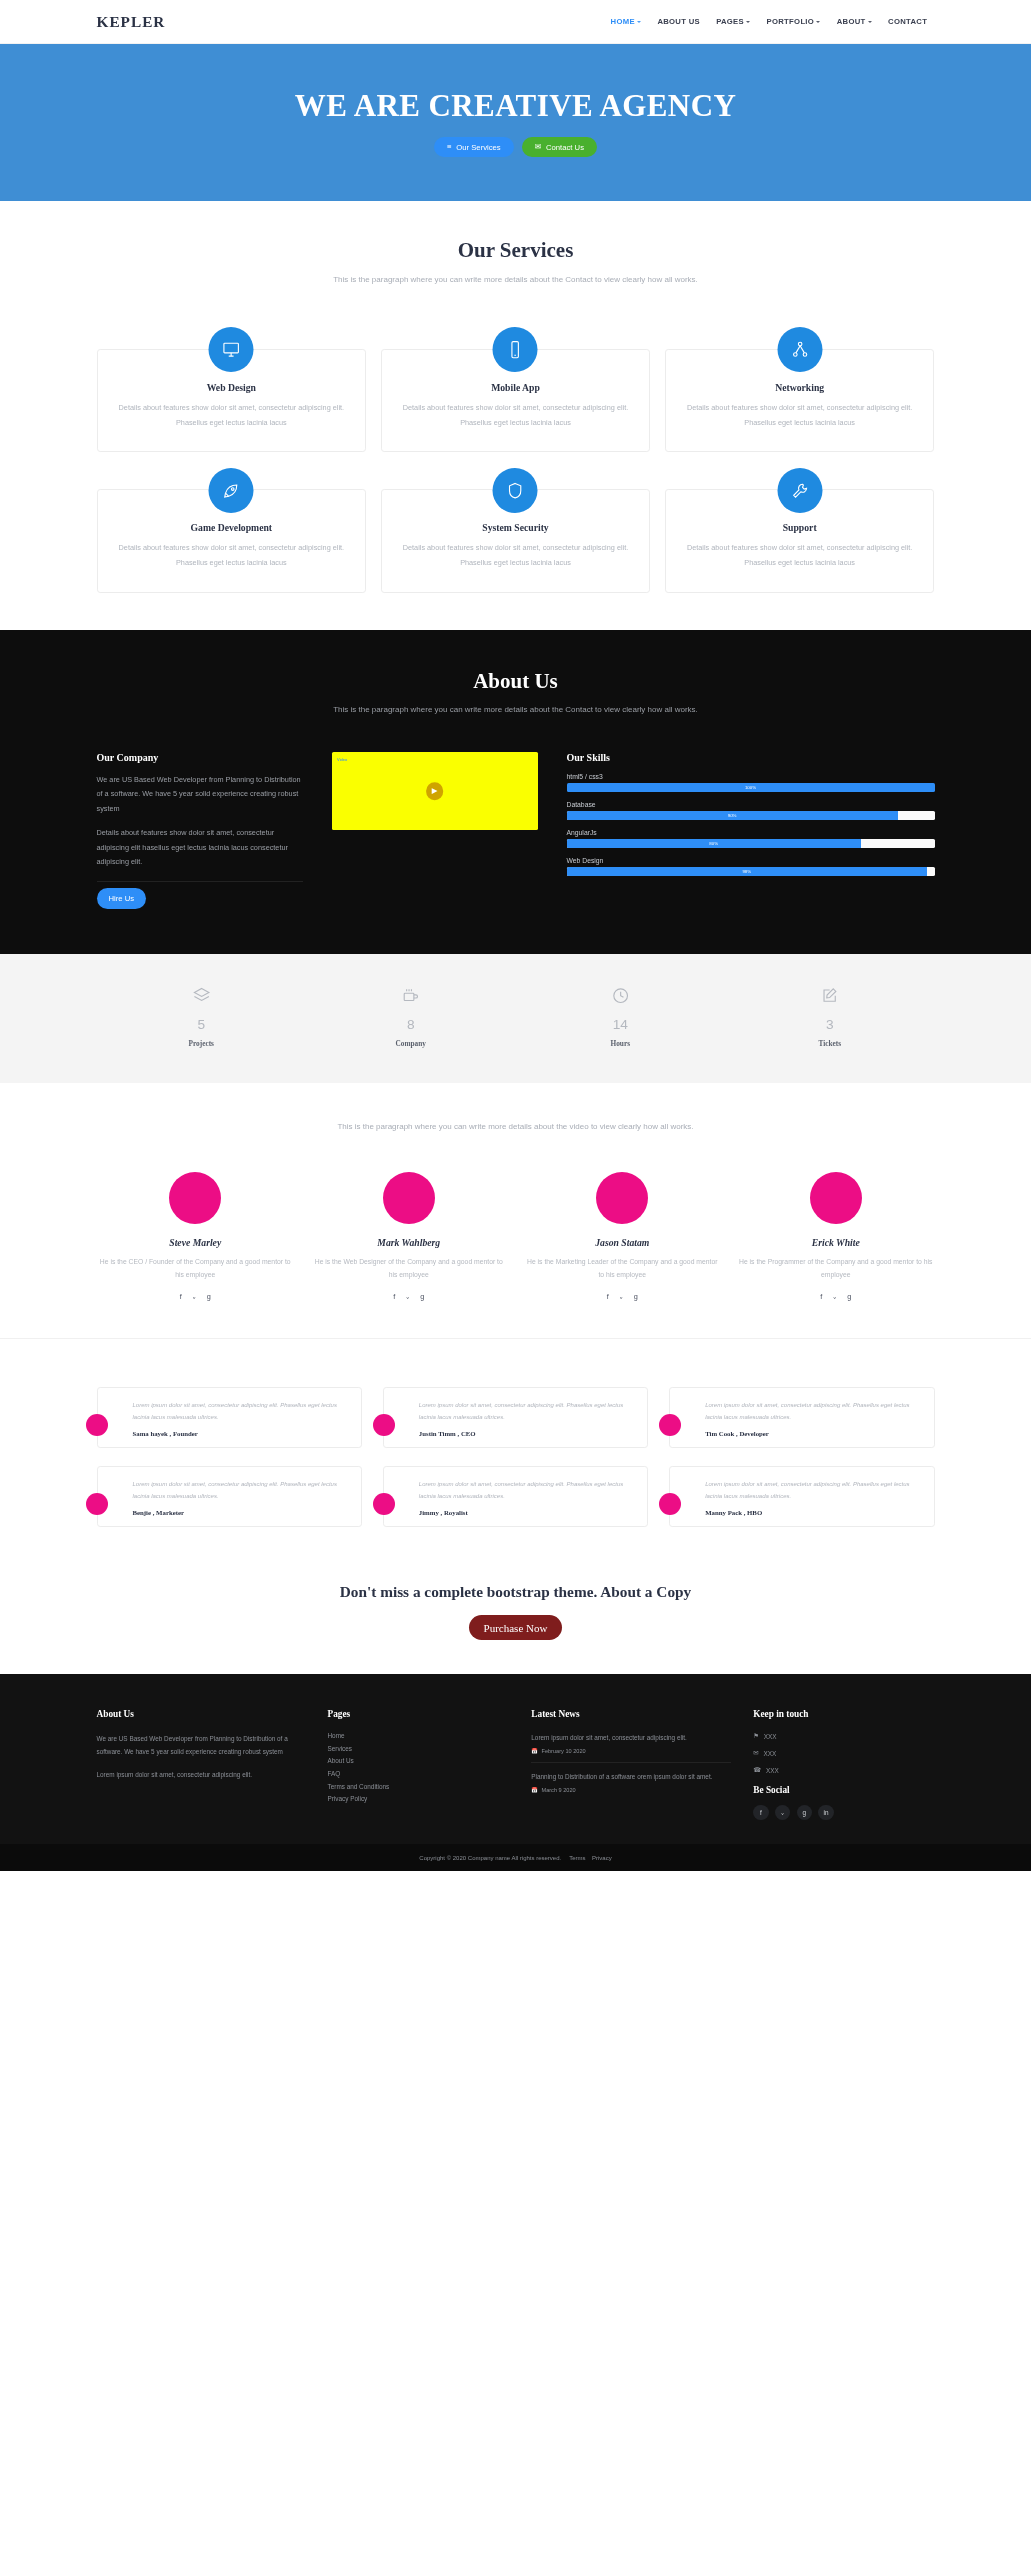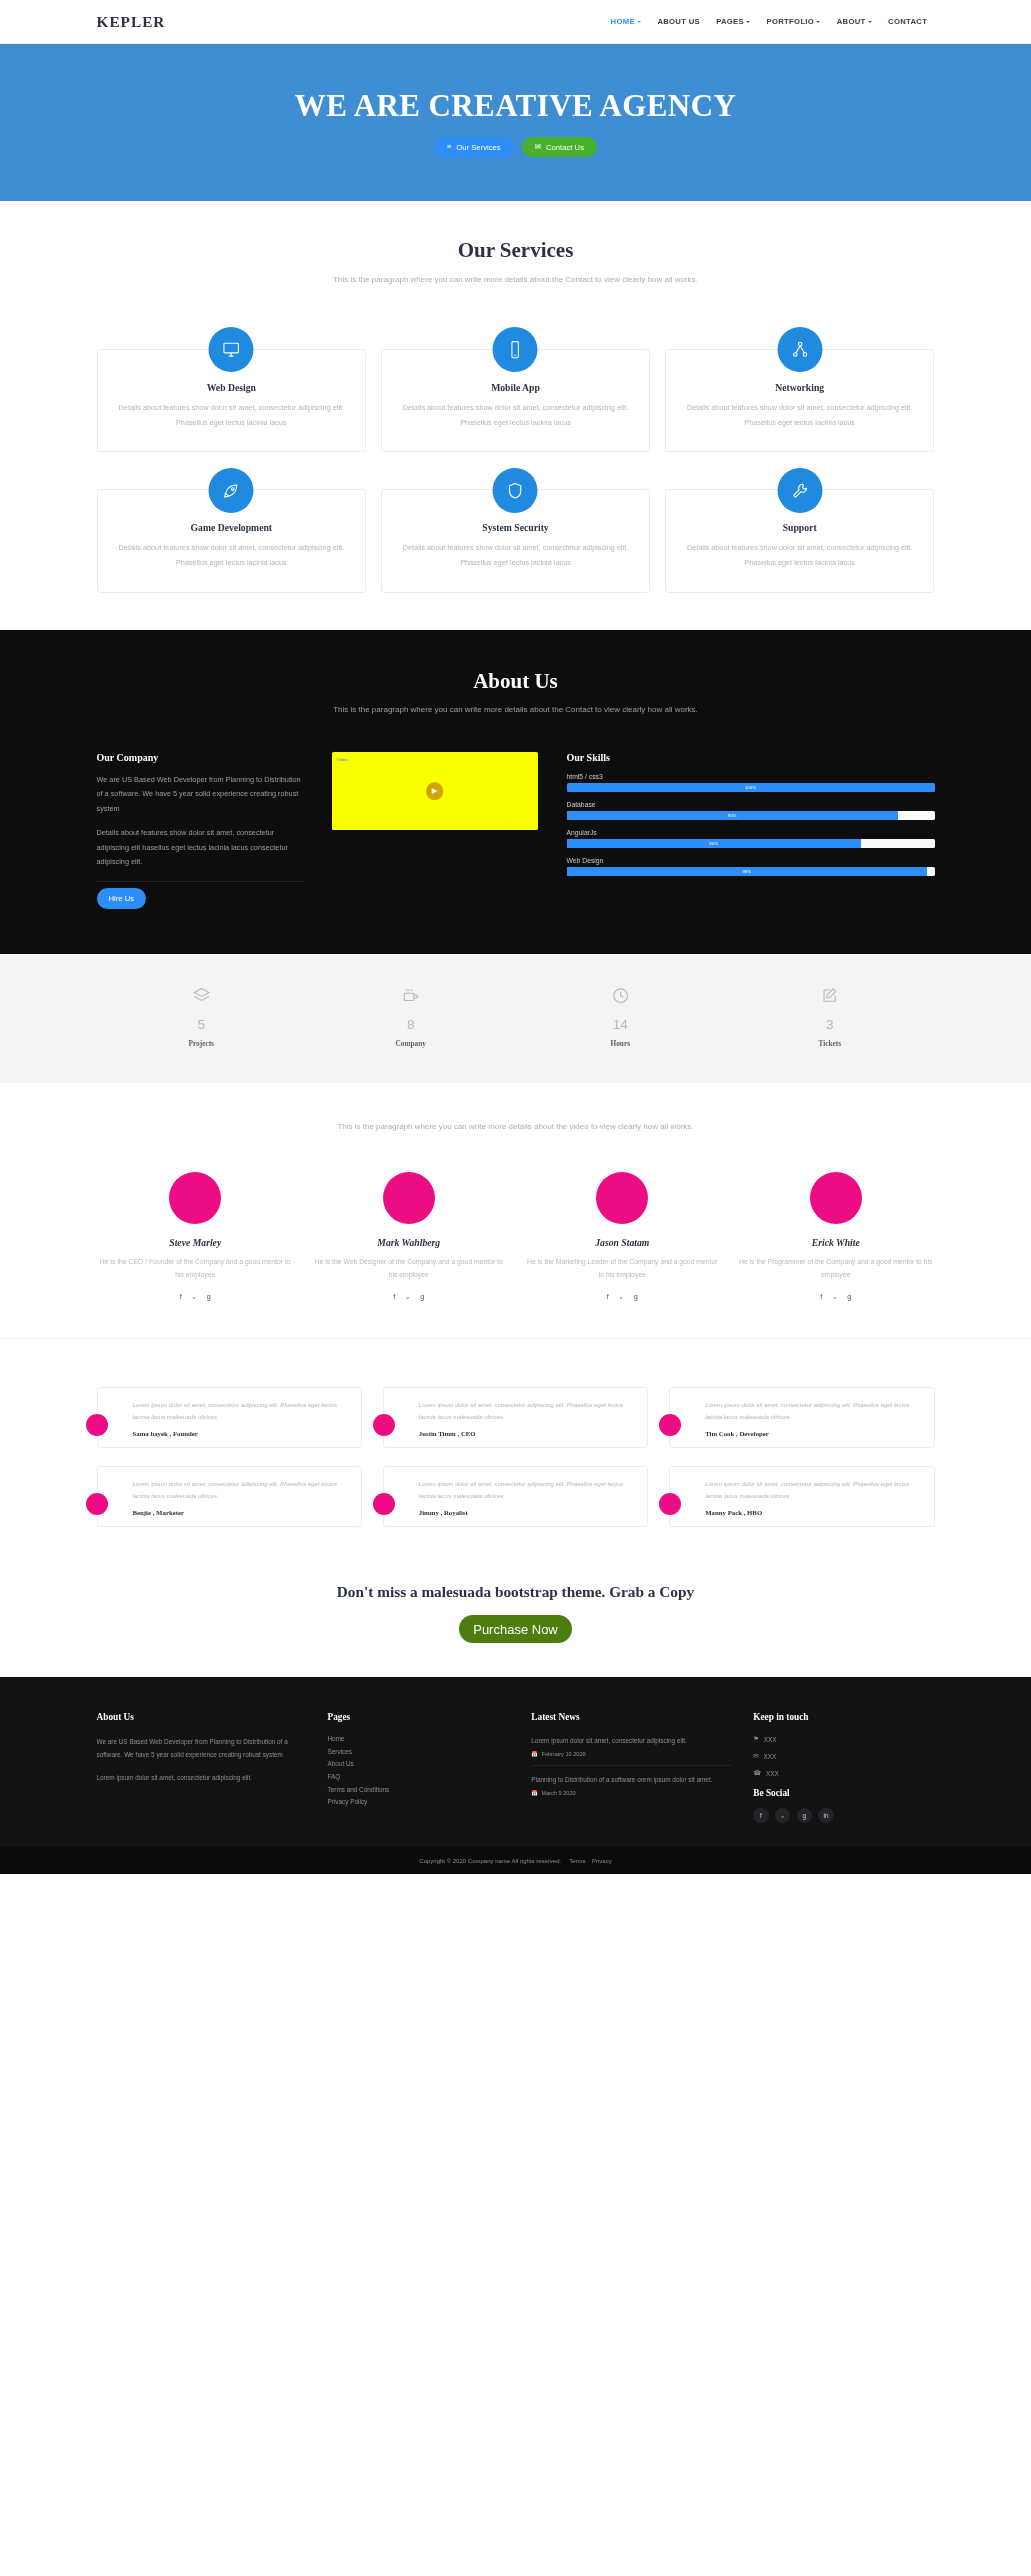--- a/index.html
+++ b/index.html
@@ -255,23 +255,23 @@
     font-weight: bold; font-size: 6.8px; color: #2b3245; margin-top: 7.3px;
   }
 
   
   .cta { text-align: center; padding: 21px 0 34px; }
   .cta h3 {
     font-family: "Liberation Serif", serif;
     font-size: 15.3px; font-weight: bold; color: #2b3245; margin-bottom: 14.5px;
   }
   .cta-btn {
-    background: #4d7c0f; color: #fff; border: none; border-radius: 24px;
-    padding: 6.4px 14.5px; font-size: 13px; cursor: pointer;
-    font-family: Liberation Sans, sans-serif;
+    background: #7f1d1d; color: #fff; border: none; border-radius: 24px;
+    padding: 6.4px 14.5px; font-size: 11px; cursor: pointer;
+    font-family: Liberation Serif, serif;
   }
 
   
   .footer { background: #121212; padding: 35px 0 24px; }
   .footer-grid { display: grid; grid-template-columns: 1.15fr 1fr 1.1fr 1fr; gap: 0 22.6px; }
   .f-title {
     font-family: "Liberation Serif", serif;
     font-weight: bold; font-size: 9.3px; color: #fff; margin-bottom: 13px;
   }
   .f-text { font-size: 6.4px; color: #8b8f96; line-height: 2.05; margin-bottom: 9.7px; }
@@ -598,21 +598,21 @@
         <div class="tst-card">
           <div class="tst-avatar"></div>
           <div class="tst-text">Lorem ipsum dolor sit amet, consectetur adipiscing elit. Phasellus eget lectus lacinia lacus malesuada ultrices.</div>
           <div class="tst-name">Manny Pack , HBO</div>
         </div>
       </div>
   </div>
 </div>
 
 <div class="cta">
-  <h3>Don't miss a malesuada bootstrap theme. Grab a Copy</h3>
+  <h3>Don't miss a complete bootstrap theme. About a Copy</h3>
   <button class="cta-btn">Purchase Now</button>
 </div>
 
 <div class="footer">
   <div class="wrap">
     <div class="footer-grid">
       <div>
         <div class="f-title">About Us</div>
         <div class="f-text">We are US Based Web Developer from Planning to Distribution of a software. We have 5 year solid experience creating robust system</div>
         <div class="f-text">Lorem ipsum dolor sit amet, consectetur adipiscing elit.</div>

